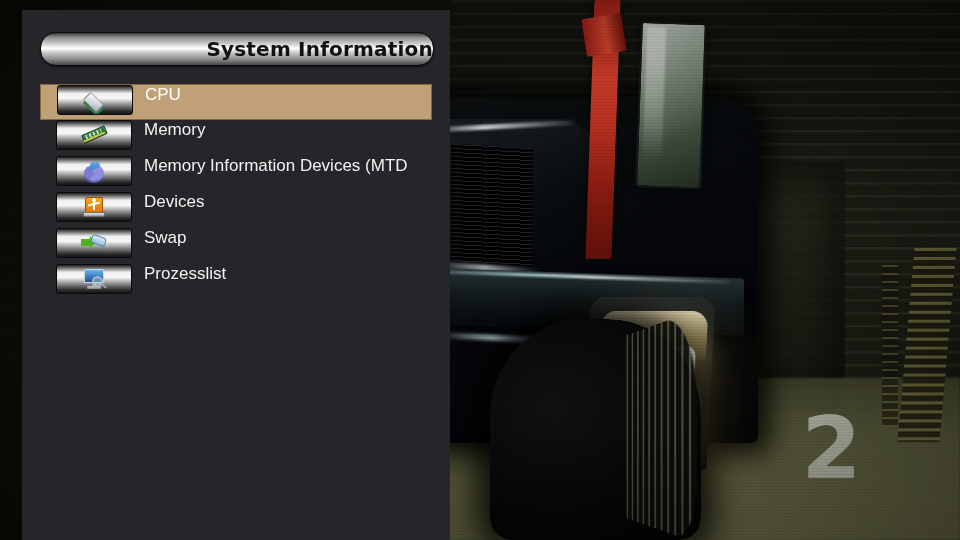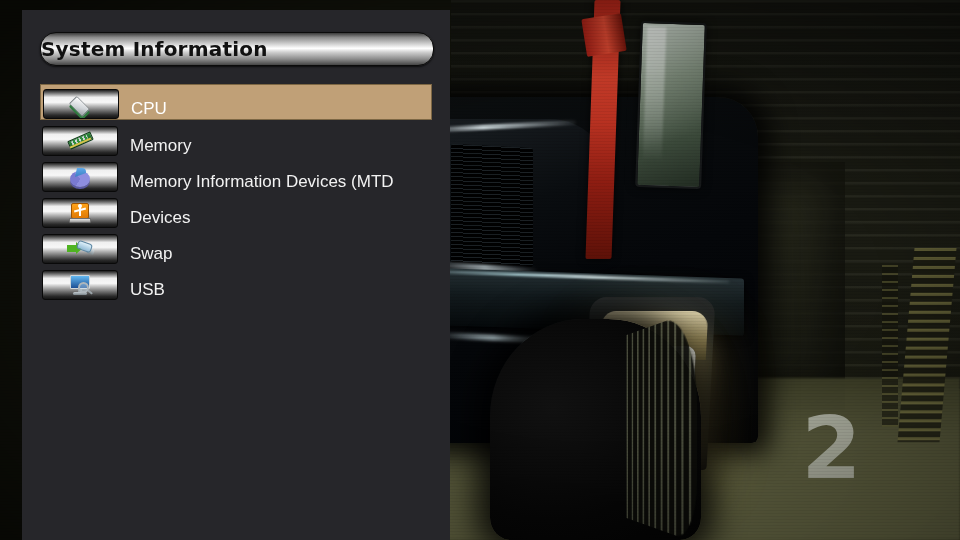--- a/index.html
+++ b/index.html
@@ -109,27 +109,27 @@
      background:repeating-linear-gradient(180deg,rgba(0,0,0,.25) 0 1px,rgba(0,0,0,0) 1px 3px);}
 
   
   #panel{position:absolute;left:22px;top:10px;width:428px;height:530px;
      background:#26262a;}
 
   .titlebar{position:absolute;left:18px;top:22px;width:392px;height:32px;
      border-radius:16px;border:1px solid #0b0b0b;
      background:linear-gradient(180deg,#3a3a3a 0%,#8d8d8d 14%,#ffffff 48%,#cfcfcf 60%,#8a8a8a 82%,#454545 100%);
      box-shadow:0 1px 2px rgba(0,0,0,.7);
-     display:flex;align-items:center;justify-content:flex-start;}
+     display:flex;align-items:center;justify-content:flex-end;}
   .titlebar span{font-size:20px;font-weight:bold;color:#111;letter-spacing:.2px;
      font-family:"DejaVu Sans",sans-serif;}
 
   .menu{position:absolute;left:18px;top:74px;width:392px;}
-  .row{position:relative;height:36px;display:flex;align-items:flex-end;
-       padding-left:2px;box-sizing:border-box;}
+  .row{position:relative;height:36px;display:flex;align-items:flex-start;
+       padding-left:16px;box-sizing:border-box;}
   .row.sel{background:#c0a077;border:1px solid #7d6744;box-sizing:border-box;}
 
   .icon-frame{position:relative;width:74px;height:28px;flex:0 0 74px;
      border-radius:3px;border:1px solid #090909;
      background:linear-gradient(180deg,#1d1d1d 0%,#6a6a6a 10%,#efefef 26%,#f7f7f7 44%,#b5b5b5 58%,#6e6e6e 74%,#2a2a2a 90%,#141414 100%);
      display:flex;align-items:center;justify-content:center;overflow:hidden;}
   .row-label{margin-left:12px;font-size:17px;color:#f2f2f2;
      font-family:"Liberation Sans",sans-serif;white-space:nowrap;}
   .row.sel .row-label{color:#ffffff;}
 
@@ -305,31 +305,31 @@
             <div class="ar"></div>
               <div class="arh"></div>
               <div class="sc"></div>
               <div class="st"></div>
           </div>
         </div>
         <div class="row-label">Swap</div>
       </div>
 
 
-
       <div class="row">
         <div class="icon-frame">
           <div class="ico ic-mon">
             <div class="scr"></div>
               <div class="nk"></div>
               <div class="ft"></div>
               <div class="hd"></div>
               <div class="mg"></div>
           </div>
         </div>
-        <div class="row-label">USB</div>
-      </div>
+        <div class="row-label">Prozesslist</div>
+      </div>
+
 
     </div>
 
 
   </div>
 </div>
 
 </body></html>

